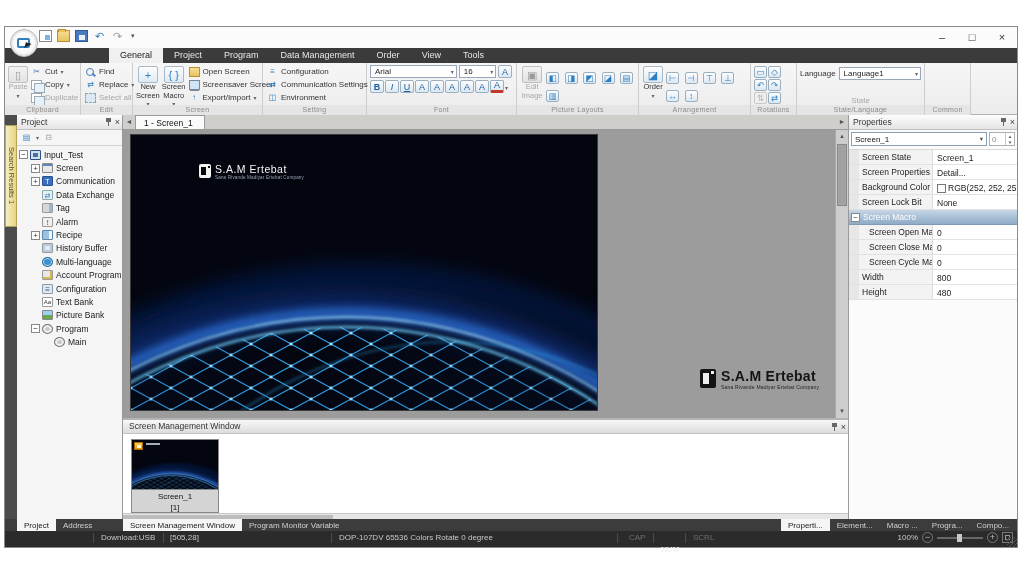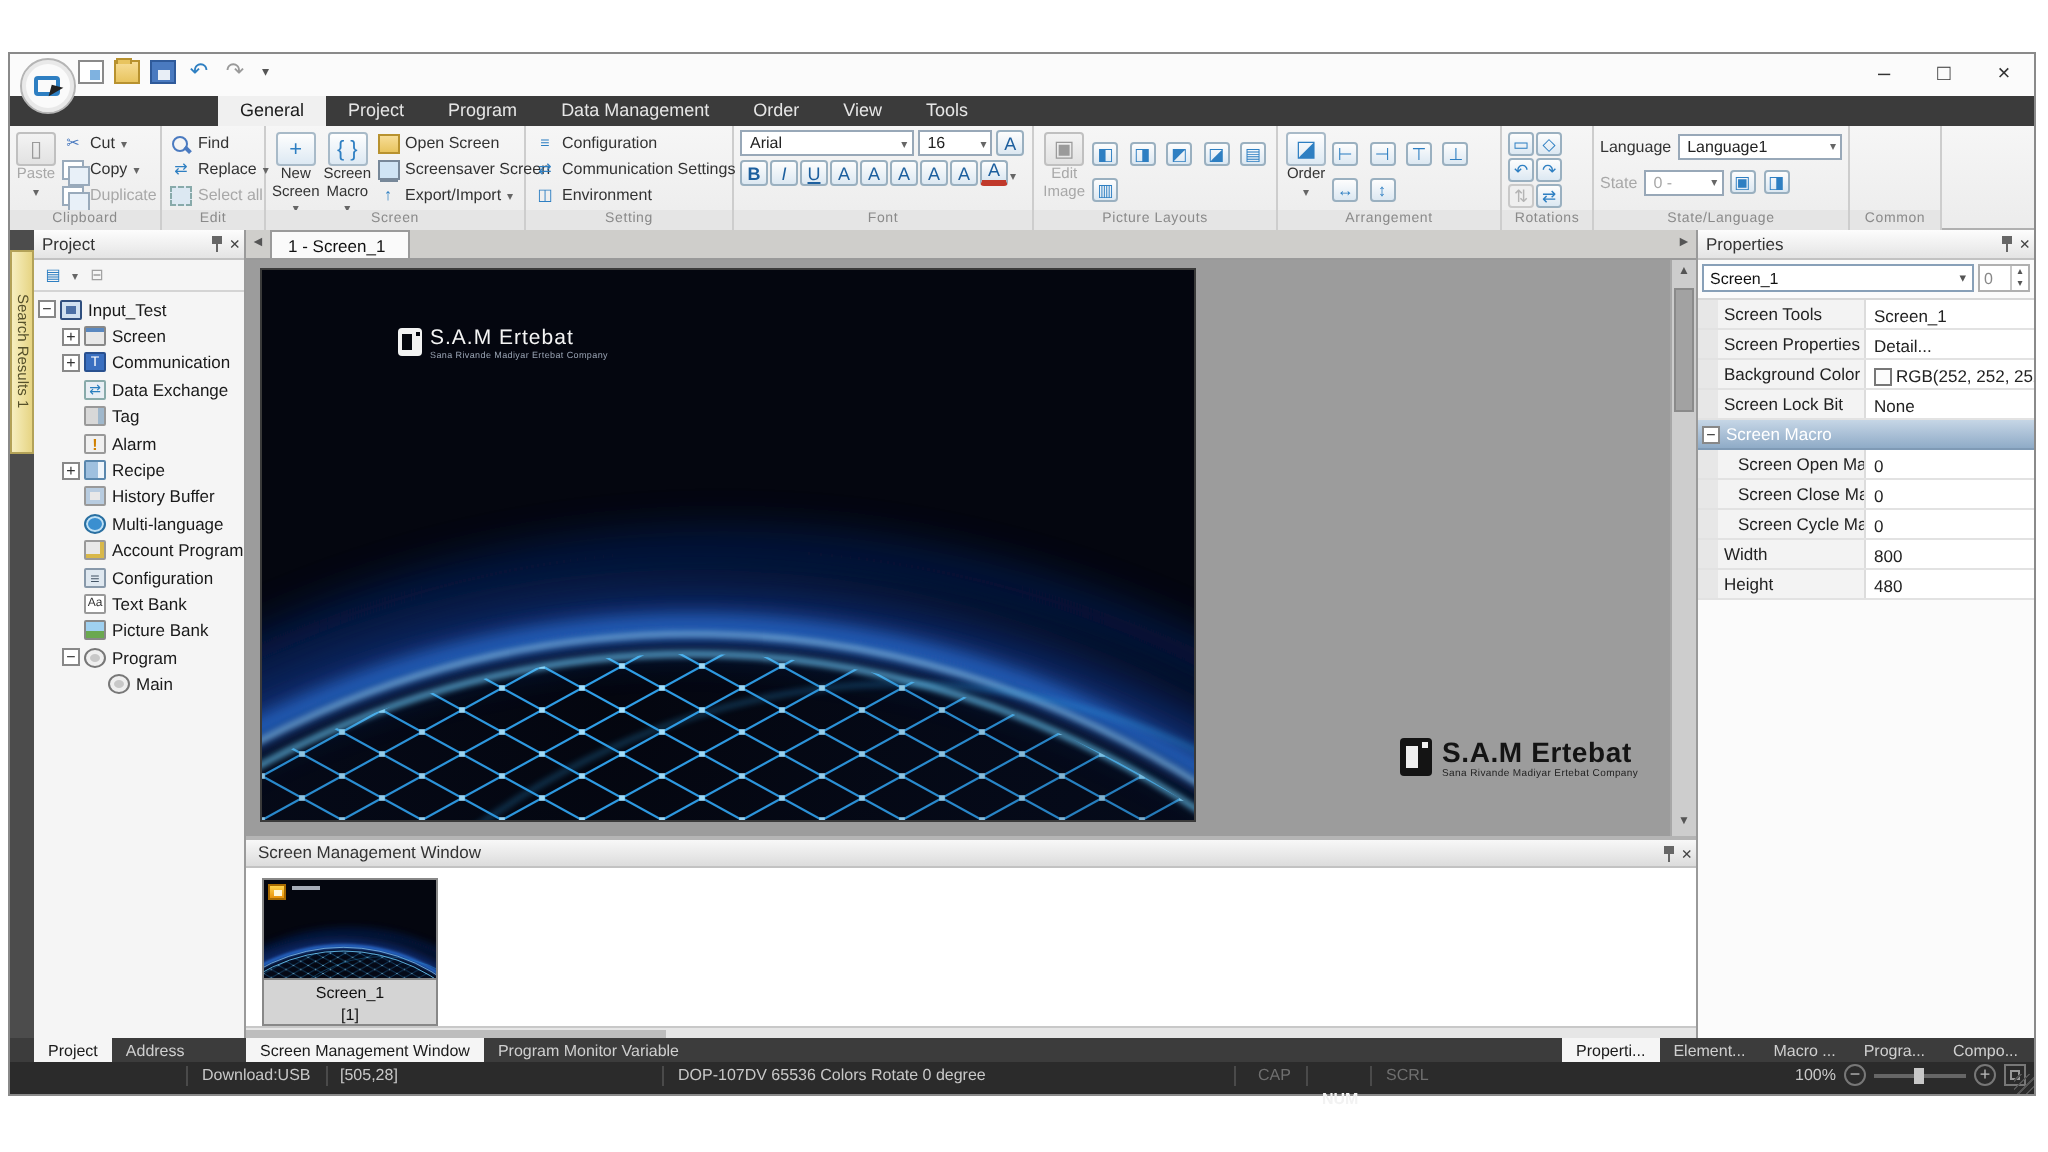--- a/index.html
+++ b/index.html
@@ -441,21 +441,21 @@
       </div>
 
       <div class="grp" style="width:128px">
         <div style="display:flex; align-items:center; gap:3px; height:16px;">
           <span class="lbl8">Language</span>
           <span class="fcombo" style="flex:1">
             <span>Language1</span>
             <span class="ca chev">▾</span>
           </span>
         </div>
-        <div style="display:flex; align-items:center; gap:3px; height:16px; margin-top:2px;">
+        <div style="display:flex; align-items:center; gap:3px; height:16px; margin-top:15px;flex-direction:column;">
           <span class="lbl8 dis">State</span>
           <span class="fcombo" style="width:40px; color:#a8a8a8">
             <span>0 -</span>
             <span class="ca chev">▾</span>
           </span>
           <span class="chip">▣</span>
           <span class="chip">◨</span>
         </div>
         <div class="glabel">State/Language</div>
       </div>
@@ -670,21 +670,21 @@
           <span class="spinbox">
             <span class="v">0</span>
             <span class="spins">
               <span>▴</span>
               <span>▾</span>
             </span>
           </span>
         </div>
         <div class="pgrid">
           <div class="prow">
-            <div class="plabel">Screen Tools</div>
+            <div class="plabel">Screen State</div>
             <div class="pval">Screen_1</div>
           </div>
           <div class="prow">
             <div class="plabel">Screen Properties</div>
             <div class="pval">Detail...</div>
           </div>
           <div class="prow">
             <div class="plabel">Background Color</div>
             <div class="pval">
               <span class="swatch"></span>

